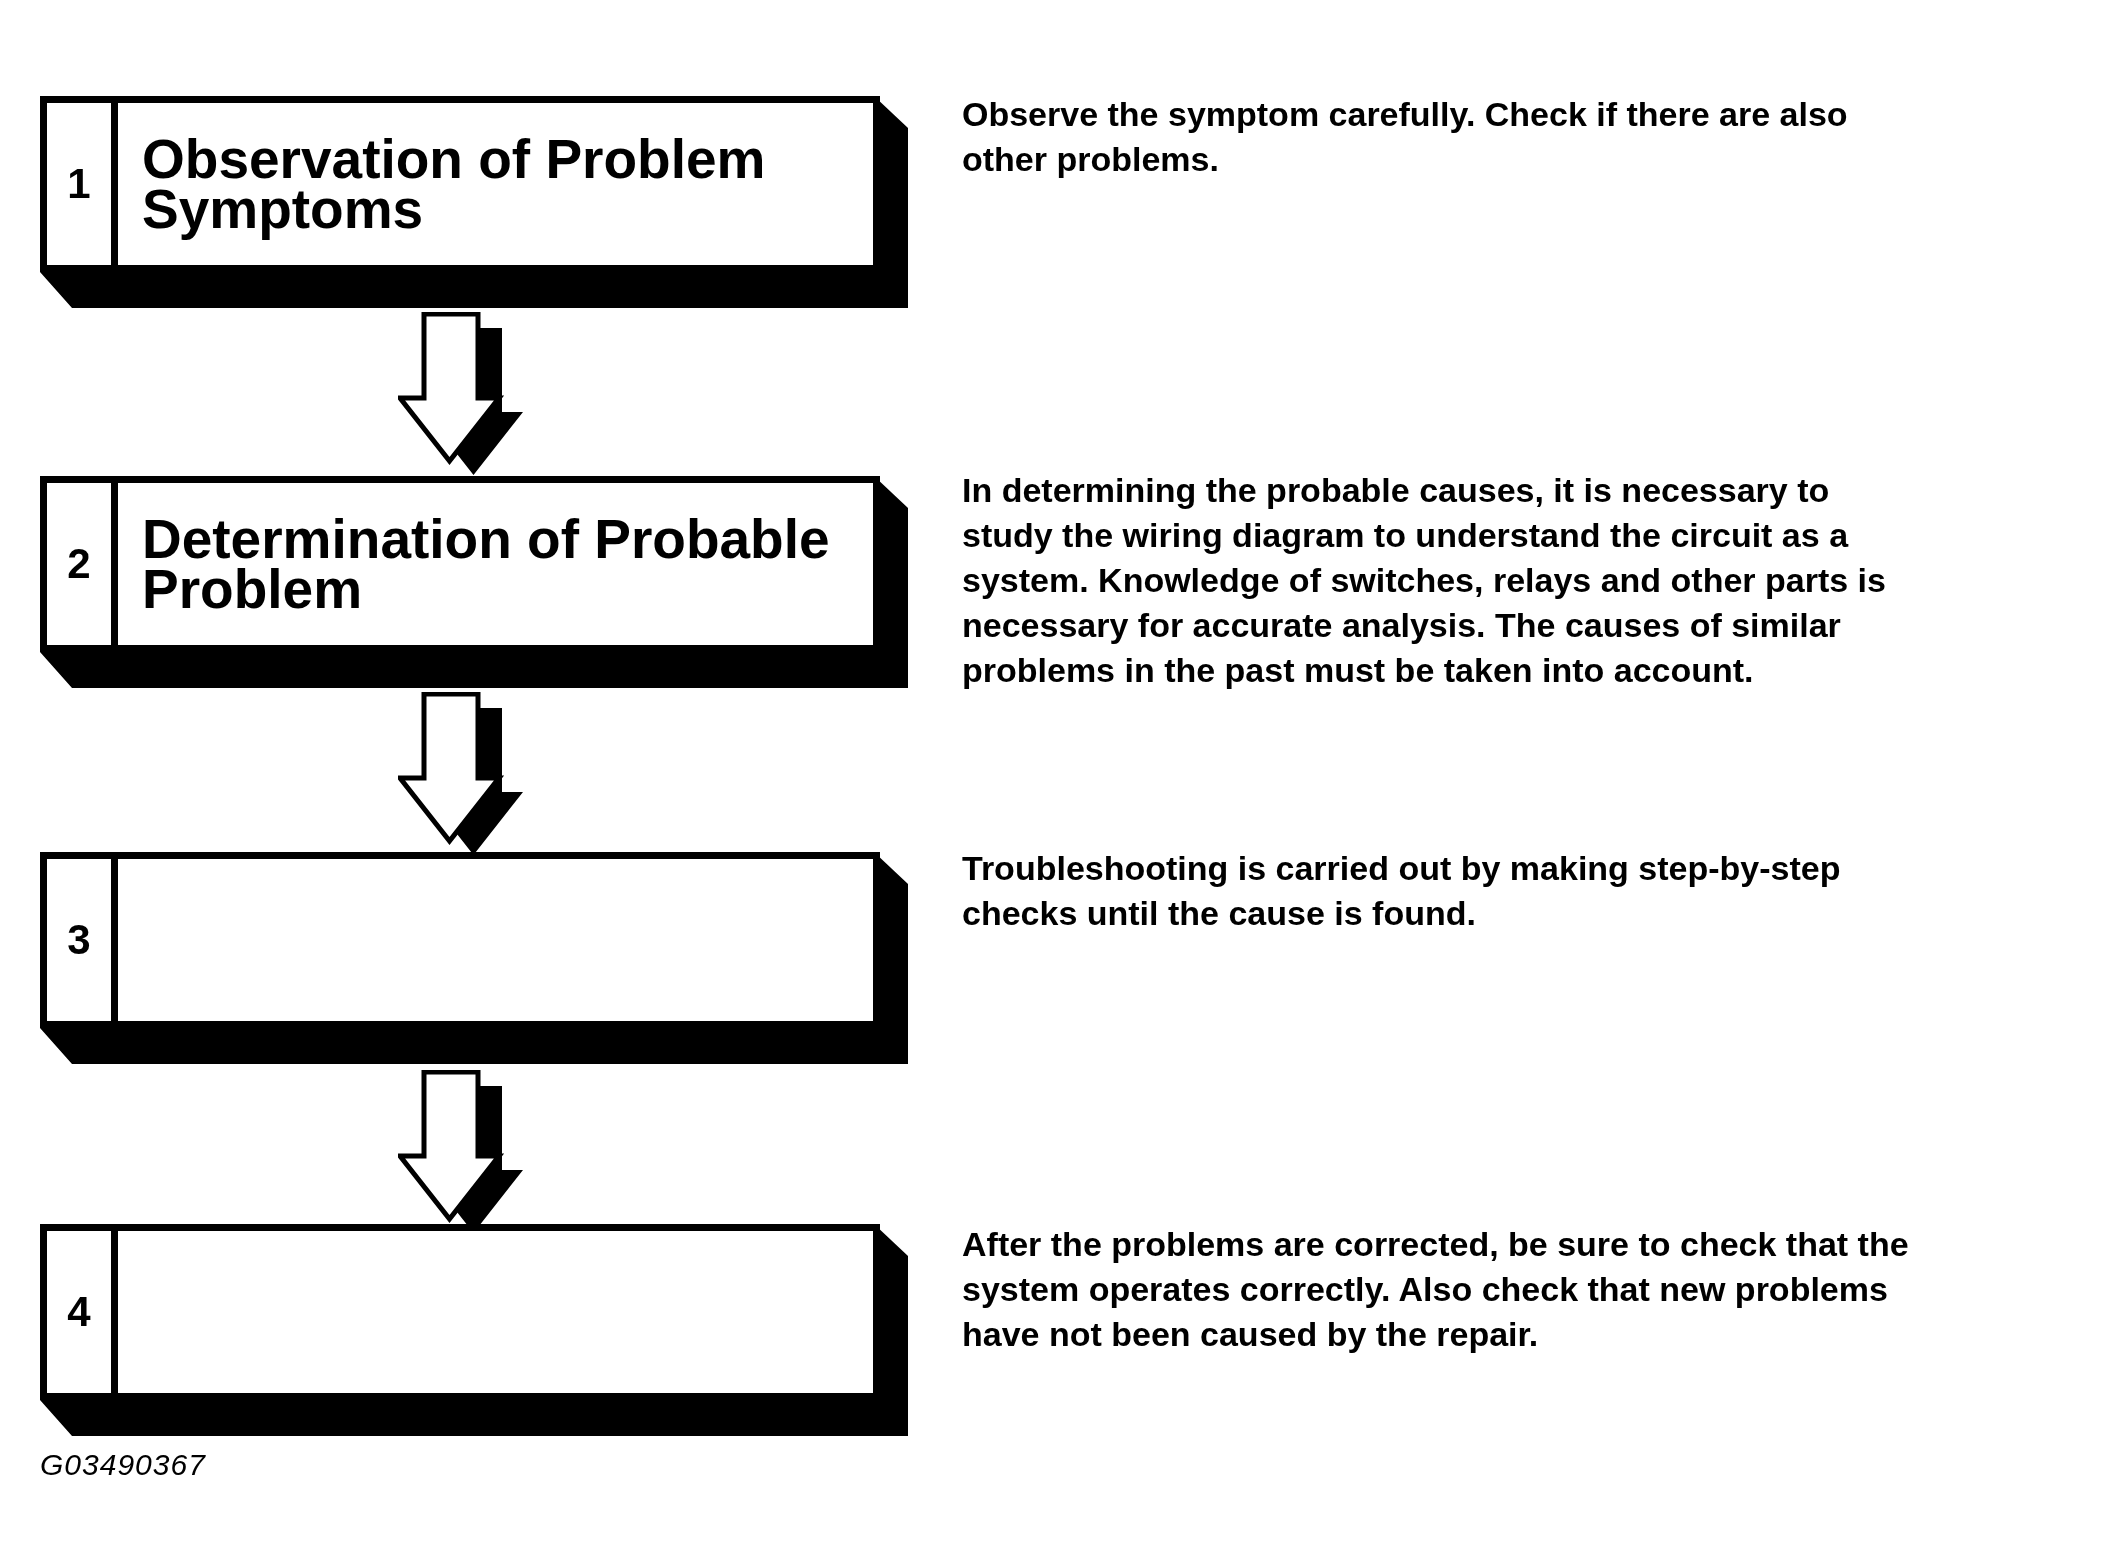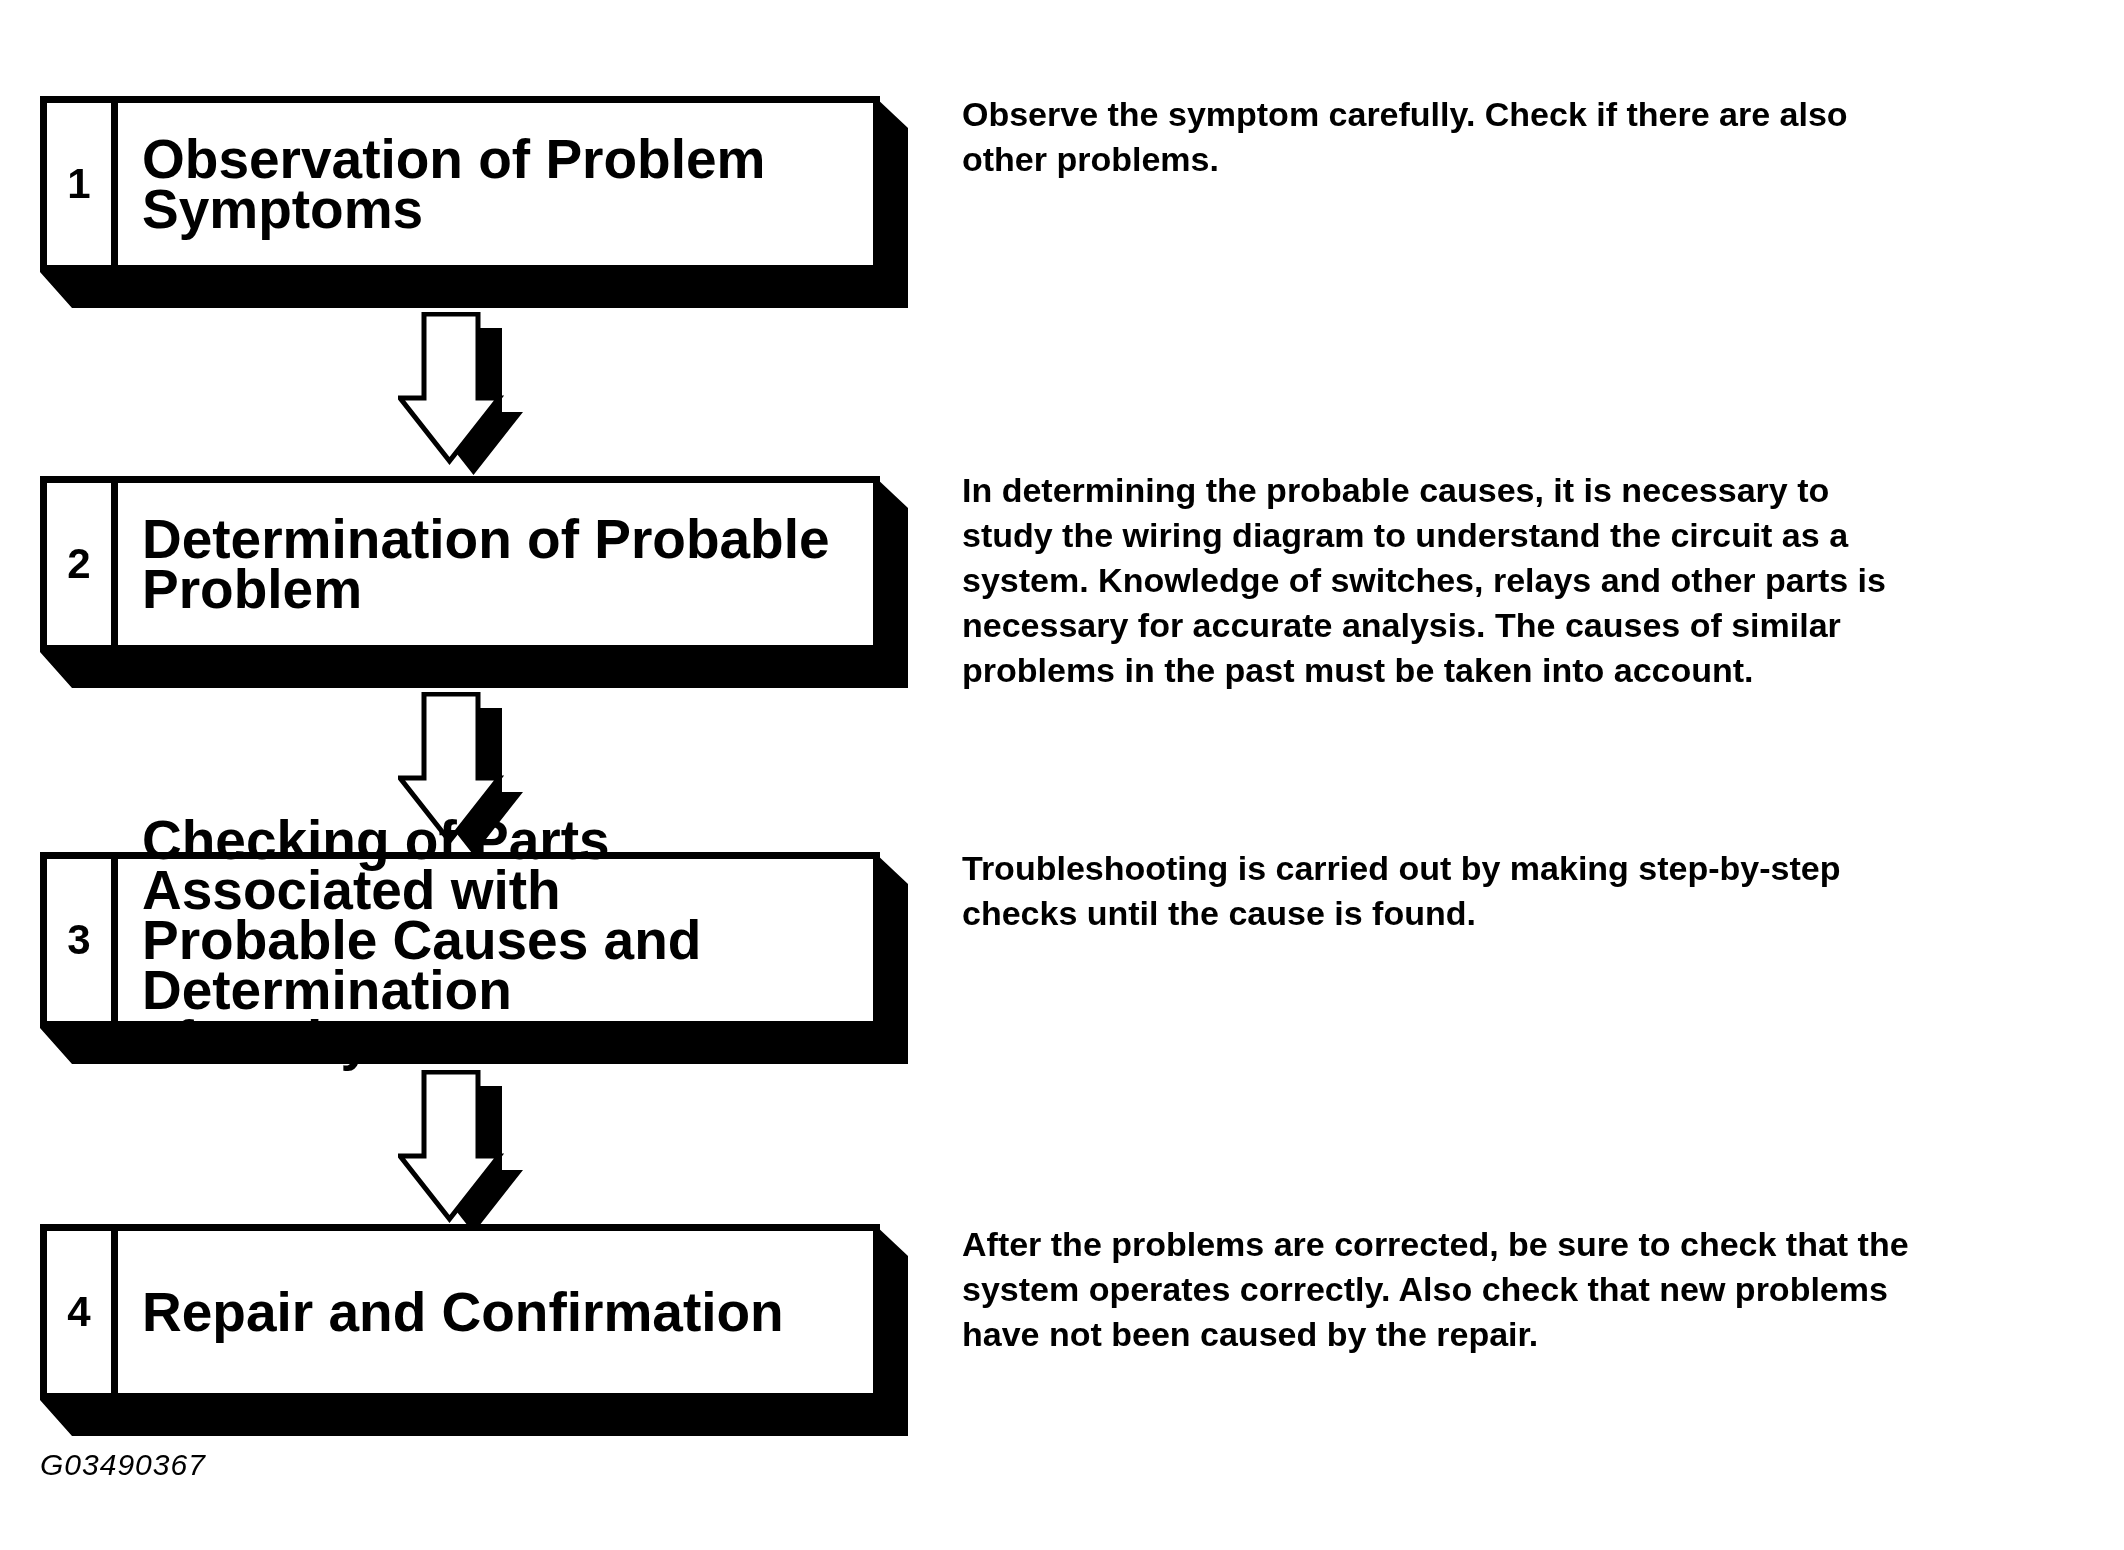--- a/index.html
+++ b/index.html
@@ -119,36 +119,32 @@
 problems in the past must be taken into account.</p>
 
   <svg class="flow-arrow a2" viewBox="0 0 130 166" xmlns="http://www.w3.org/2000/svg">
     <path d="M50,16 L104,16 L104,100 L125,100 L75.5,163 L26,100 L50,100 Z" fill="#000000"></path>
     <path d="M26,2 L80,2 L80,86 L101,86 L51.5,149 L2,86 L26,86 Z" fill="#ffffff" stroke="#000000" stroke-width="5" stroke-linejoin="miter"></path>
   </svg>
 
   <div class="box-shadow3d b3"></div>
   <div class="step-box b3">
     <div class="step-num">3</div>
-    <div class="step-title">Checking of Parts Associated with
-Probable Causes and Determination
-of Faulty Parts</div>
   </div>
   <p class="step-desc d3">Troubleshooting is carried out by making step-by-step
 checks until the cause is found.</p>
 
   <svg class="flow-arrow a3" viewBox="0 0 130 166" xmlns="http://www.w3.org/2000/svg">
     <path d="M50,16 L104,16 L104,100 L125,100 L75.5,163 L26,100 L50,100 Z" fill="#000000"></path>
     <path d="M26,2 L80,2 L80,86 L101,86 L51.5,149 L2,86 L26,86 Z" fill="#ffffff" stroke="#000000" stroke-width="5" stroke-linejoin="miter"></path>
   </svg>
 
   <div class="box-shadow3d b4"></div>
   <div class="step-box b4">
     <div class="step-num">4</div>
-    <div class="step-title">Repair and Confirmation</div>
   </div>
   <p class="step-desc d4">After the problems are corrected, be sure to check that the
 system operates correctly. Also check that new problems
 have not been caused by the repair.</p>
 
   <div class="figure-id">G03490367</div>
 
 </div>
 
 </body></html>

